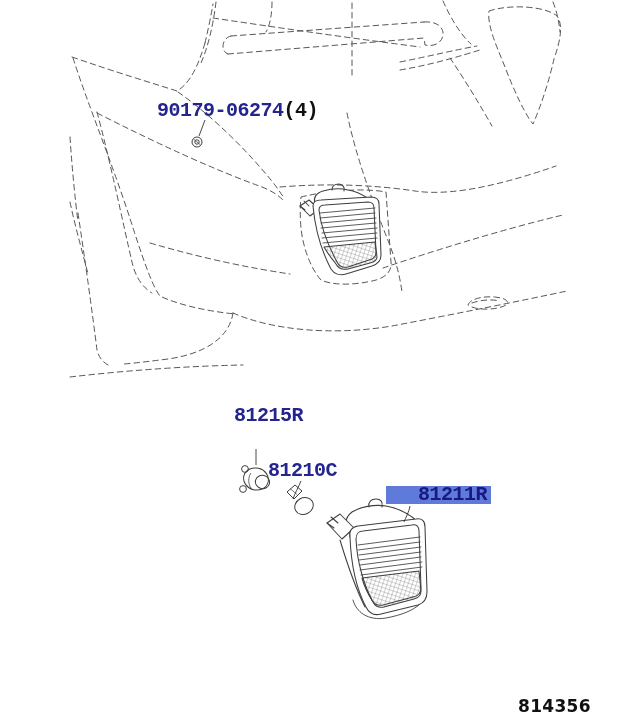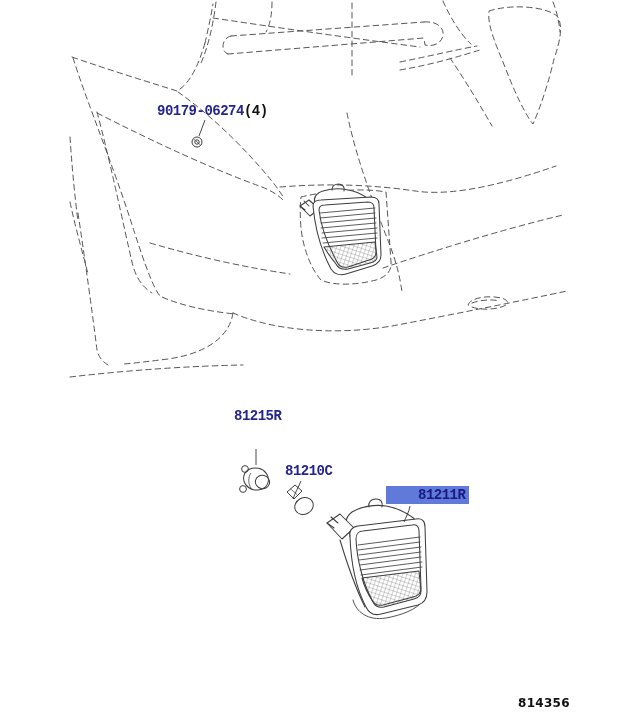--- a/index.html
+++ b/index.html
@@ -8,38 +8,38 @@
     width:619px;height:717px;
     background:#fff;
     overflow:hidden;
     font-family:"Liberation Sans",sans-serif;
   }
   .stage svg{position:absolute;left:0;top:0;}
   .part-label{
     position:absolute;
     font-family:"Liberation Mono",monospace;
     font-weight:700;
-    font-size:14px;
+    font-size:20px;
     line-height:16px;
     letter-spacing:-0.5px;
     color:var(--label-ink,#24248e);
     white-space:nowrap;
     cursor:pointer;
   }
   .part-label .qty{color:var(--qty-ink,#111);}
   .part-label.highlighted{
     background:var(--highlight-bg,#5f7ad8);
     color:var(--highlight-ink,#191985);
     padding:1px 4px;
   }
   .figure-code{
     position:absolute;
     font-family:"DejaVu Sans",sans-serif;
     font-weight:700;
-    font-size:12px;
+    font-size:17px;
     color:var(--figure-ink,#111);
     letter-spacing:0.3px;
   }
 </style>
 </head>
 <body style="--label-ink: #24248e; --qty-ink: #111111; --highlight-bg: #5f7ad8; --highlight-ink: #191985; --figure-ink: #111111; --dash-line: #565656; --solid-line: #3f3f3f;">
 
 <div class="stage">
 
   <svg width="619" height="717" viewBox="0 0 619 717">
@@ -171,21 +171,21 @@
   </svg>
 
   <div class="part-label" style="left:157px;top:103px;">
     <span class="num">90179-06274</span><span class="qty">(4)</span>
   </div>
 
   <div class="part-label" style="left:234px;top:408px;">
     <span class="num">81215R</span><span class="qty"></span>
   </div>
 
-  <div class="part-label" style="left:285px;top:463px;">
+  <div class="part-label" style="left:268px;top:463px;">
     <span class="num">81210C</span><span class="qty"></span>
   </div>
 
   <div class="part-label highlighted" style="left:386px;top:486px;padding-left:32px;">
     <span class="num">81211R</span><span class="qty"></span>
   </div>
 
   <div class="figure-code" style="left:518px;top:696px;">814356</div>
 
 </div>

